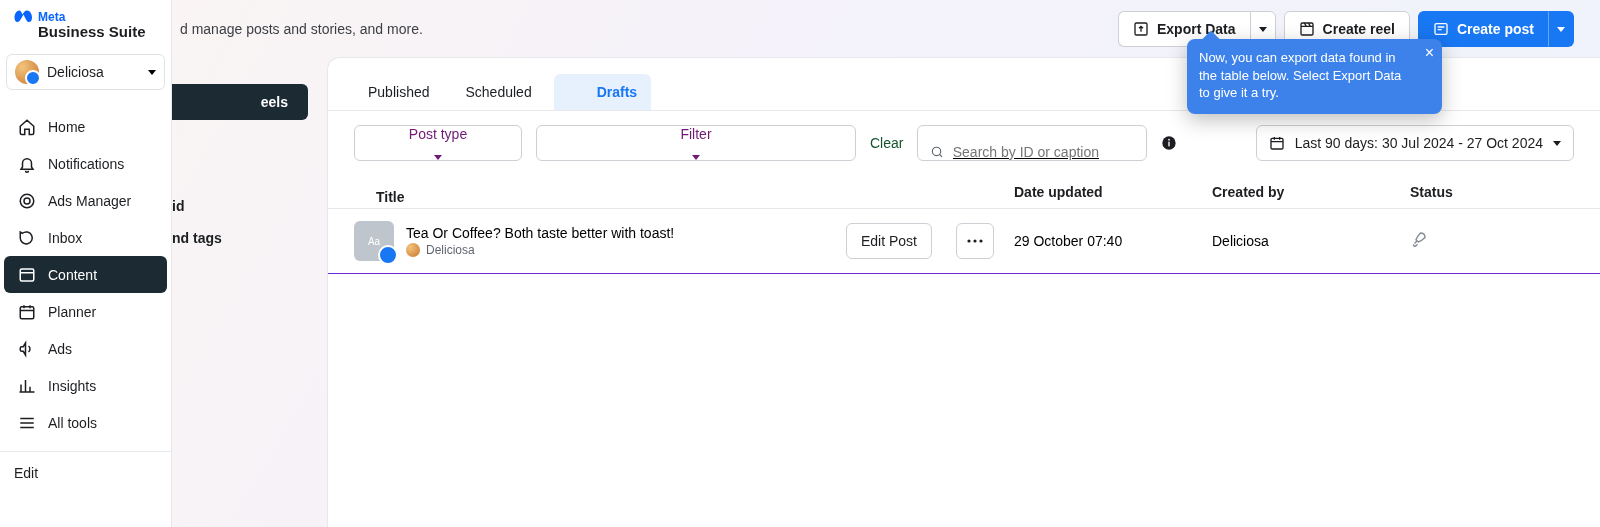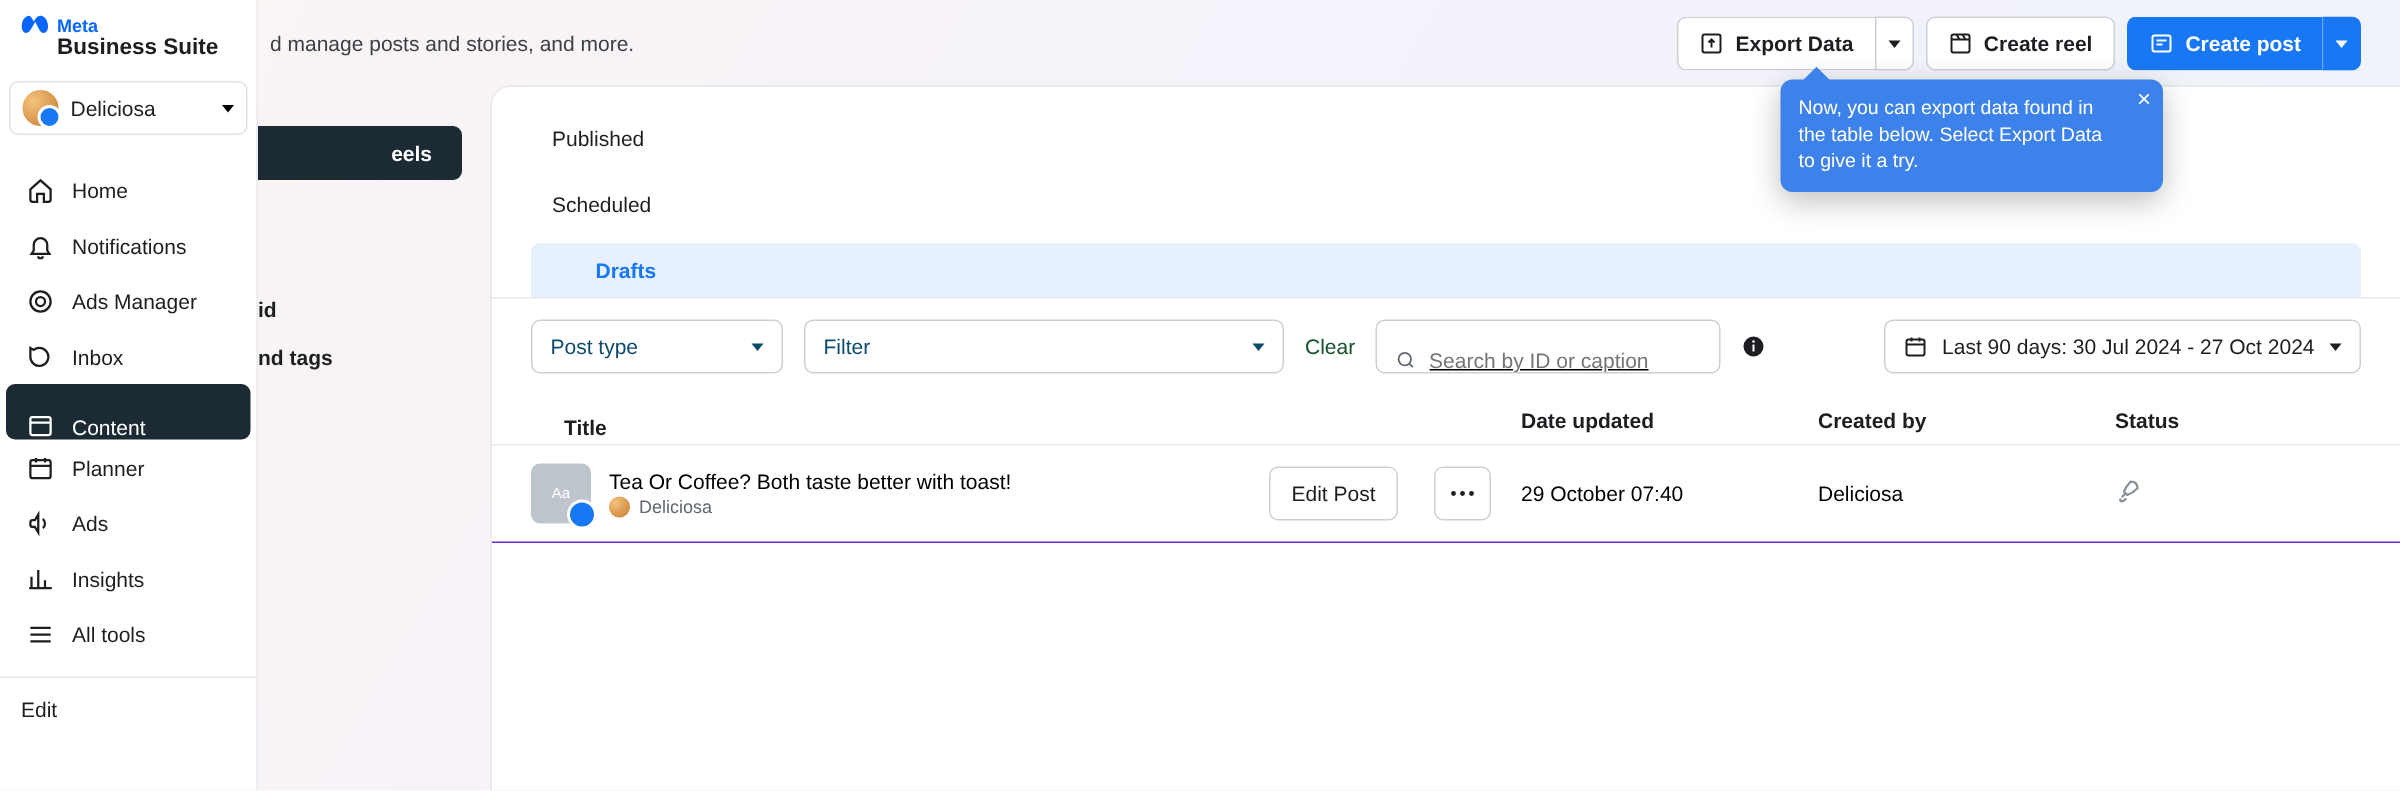--- a/index.html
+++ b/index.html
@@ -23,37 +23,37 @@
   .logo-wrap { padding:10px 0 14px 14px; }
   .logo-wrap .meta { color:#0866ff; font-weight:700; font-size:12px; display:flex; align-items:center; gap:4px;}
   .logo-wrap .bs { color:#1c1e21; font-weight:700; font-size:15px; line-height:16px; padding-left:24px;}
   .logo-wrap svg { flex:none; }
   .account { margin:0 6px 14px 6px; border:1px solid #dfe2e6; border-radius:6px; height:36px; display:flex; align-items:center; padding:0 8px; gap:8px; cursor:pointer; }
   .account .ava { width:24px; height:24px; border-radius:50%; background:radial-gradient(circle at 30% 30%, #f3c47d, #c7762d); position:relative;}
   .account .ava::after{content:""; position:absolute; right:-2px; bottom:-2px; width:12px; height:12px; background:#1877f2; border:2px solid #fff; border-radius:50%;}
   .account .name { font-size:14px; color:#1c1e21; flex:1; }
   .nav { display:flex; flex-direction:column; padding-top:4px;}
   .nav-item { display:flex; align-items:center; gap:12px; height:37px; padding:0 14px; font-size:14px; color:#1c1e21; cursor:pointer; border-radius:6px; margin:0 4px;}
-  .nav-item.active { background:#1c2b33; color:#fff;align-items:flex-end; }
+  .nav-item.active { background:#1c2b33; color:#fff; }
   .nav-item svg{flex:none;}
   .sidebar .divider { height:1px; background:#e6e8eb; margin:10px 0; }
   .sidebar .edit { position:absolute; bottom:46px; left:14px; font-size:14px; color:#1c1e21; cursor:pointer;}
 
   
   .subnav { position:absolute; left:0; top:84px; width:330px; z-index:1;}
   .subnav-chip { margin-left:20px; width:288px; height:36px; background:#1c2b33; color:#fff; border-radius:6px; display:flex; align-items:center; justify-content:flex-end; padding-right:20px; font-size:14px; font-weight:600;}
   .subnav-line { margin-left:20px; padding:8px 0; font-size:14px; font-weight:600; color:#1c1e21; text-align:left; padding-left:152px;}
 
   
   .panel { position:absolute; left:328px; top:58px; right:0; bottom:0; background:#fff; border-top-left-radius:12px; box-shadow:0 0 0 1px #e6e8eb; }
-  .tabs { display:flex; gap:8px; padding:16px 26px 0 26px; border-bottom:1px solid #e6e8eb;flex-direction:column;}
+  .tabs { display:flex; gap:8px; padding:16px 26px 0 26px; border-bottom:1px solid #e6e8eb;}
   .tab { padding:10px 14px; font-size:14px; color:#1c1e21; cursor:pointer; border-radius:6px 6px 0 0;}
   .tab.active { background:#e7f0fd; color:#1877f2; font-weight:600;padding-left:43px;}
   .filters { display:flex; align-items:center; gap:14px; padding:14px 26px;}
-  .select { border:1px solid #ccd0d5; border-radius:6px; height:36px; display:flex; align-items:center; justify-content:space-between; padding:0 12px; font-size:14px; color:#0c4a6e; background:#fff; cursor:pointer;}
+  .select { border:1px solid #ccd0d5; border-radius:6px; height:36px; display:flex; align-items:center; justify-content:space-between; padding:0 12px; font-size:14px; color:#701a75; background:#fff; cursor:pointer;flex-direction:column;}
   .select.post { width:168px;}
   .select.filter { width:320px;}
   .search { border:1px solid #ccd0d5; border-radius:6px; height:36px; display:flex; align-items:flex-end; gap:8px; padding:0 12px; width:230px; background:#fff;text-decoration:underline;}
   .search input { border:none; outline:none; font-size:14px; width:100%; background:transparent;}
   .clear { color:#14532d; font-size:14px; cursor:pointer;}
   .info-ic { width:16px; height:16px; color:#1c1e21;}
   .daterange { margin-left:auto; border:1px solid #ccd0d5; border-radius:6px; height:36px; display:flex; align-items:center; gap:10px; padding:0 12px; font-size:14px; color:#1c1e21; cursor:pointer; white-space:nowrap;}
   .table-head { display:flex; padding:0 26px; height:34px; align-items:center; font-size:14px; font-weight:700; color:#1c1e21; border-bottom:1px solid #e6e8eb;}
   .col-title{ flex:0 0 660px; padding-left:22px;margin-top:11px;}
   .col-date { flex:0 0 198px;}
@@ -66,21 +66,21 @@
   .row .title-cell .txt {font-size:14px;}
   .row .title-cell .sub {font-size:12px; color:#5f6672; display:flex; align-items:center; gap:6px; margin-top:2px;}
   .row .title-cell .sub .mini{width:14px;height:14px;border-radius:50%; background:radial-gradient(circle at 30% 30%, #f3c47d, #c7762d);}
   .row .row-actions{display:flex; gap:24px; margin-left:auto; margin-right:20px;}
   .row .row-actions .btn{font-weight:400;}
   .row .date-cell{flex:0 0 198px; font-size:14px;}
   .row .by-cell{flex:0 0 198px; font-size:14px;}
   .row .stat-cell{flex:1; color:#8a9099;}
 
   
-  .callout { position:absolute; top:53px; right:158px; width:255px; background:#3d82ea; color:#fff; border-radius:8px; padding:10px 28px 12px 12px; font-size:13px; line-height:1.35; z-index:10; box-shadow:0 6px 20px rgba(0,0,0,.25);}
+  .callout { position:absolute; top:39px; right:158px; width:255px; background:#3d82ea; color:#fff; border-radius:8px; padding:10px 28px 12px 12px; font-size:13px; line-height:1.35; z-index:10; box-shadow:0 6px 20px rgba(0,0,0,.25);}
   .callout::before{content:""; position:absolute; top:-6px; left:18px; width:12px; height:12px; background:#3d82ea; transform:rotate(45deg);}
   .callout .x { position:absolute; top:6px; right:8px; cursor:pointer; color:#fff; font-size:16px; line-height:1;}
 
   .caret{width:0;height:0;border-left:4px solid transparent;border-right:4px solid transparent;border-top:5px solid currentColor; display:inline-block;}
 </style>
 </head>
 <body>
 
 <aside class="sidebar">
   <div class="logo-wrap">

